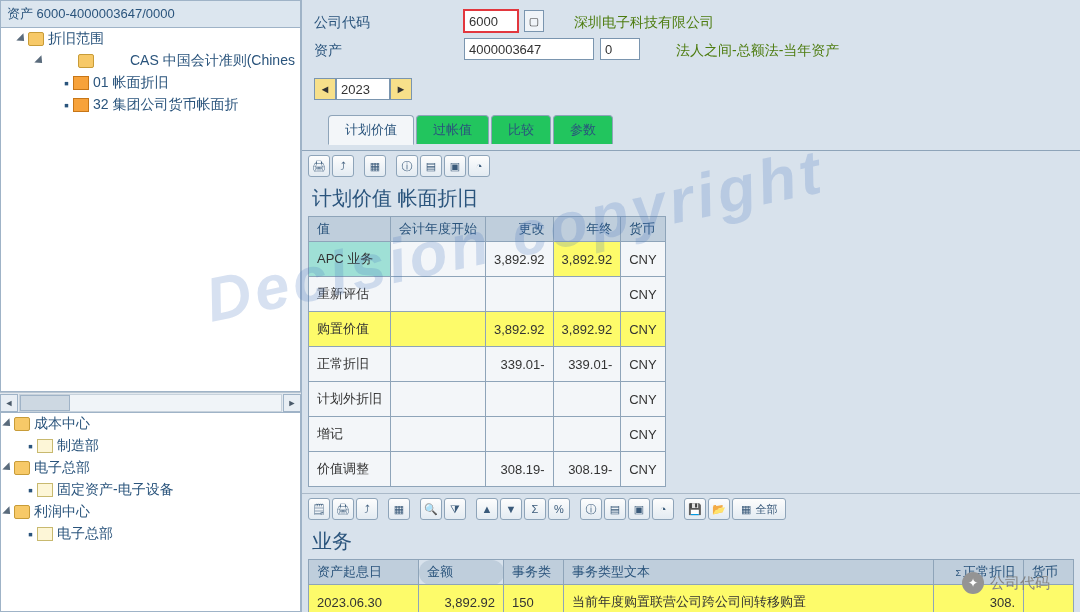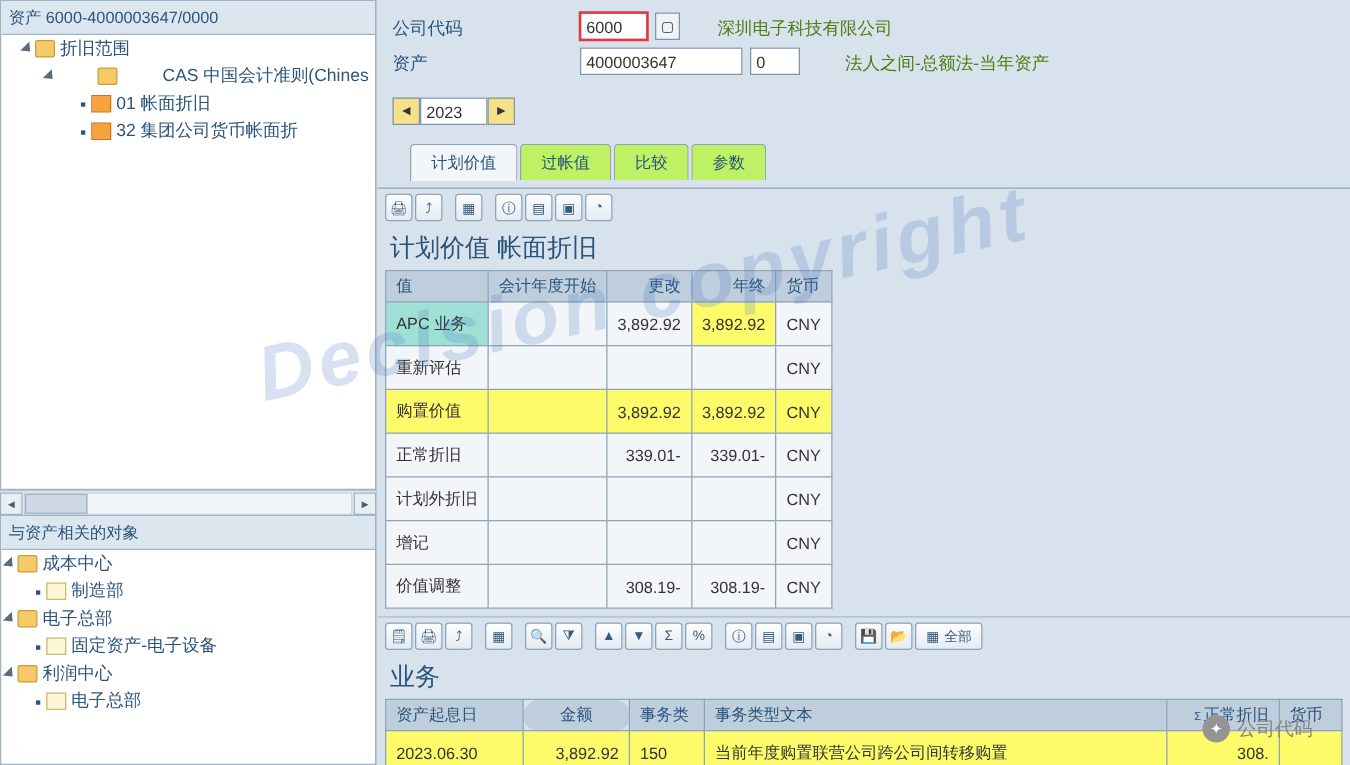--- a/index.html
+++ b/index.html
@@ -35,21 +35,21 @@
   .field-label { width:150px; color:#2a547c; }
   .field-input { height:22px; border:1px solid #7a95af; background:#fff; padding:0 4px; font-size:13px; display:inline-flex; align-items:center; margin-right:6px; }
   .field-input.hl { outline:2px solid #e2373e; outline-offset:-1px; position:relative;}
   .field-text { font-size:14px; color:#4d7c0f; margin-left:30px; }
   .picker-btn{width:20px;height:22px;border:1px solid #7a95af;background:#f0f4f8;display:inline-flex;align-items:center;justify-content:center;font-size:11px;}
   .year-nav{display:flex;align-items:center;}
   .yn-btn{width:22px;height:22px;border:1px solid #7a95af;background:#f7e08a;display:inline-flex;align-items:center;justify-content:center;font-size:11px;cursor:pointer;}
 
   
   .tabstrip { margin-top:14px; padding-left:14px; display:flex; align-items:flex-end; gap:2px; }
-  .tab { padding:5px 16px; background:#bef264; border:1px solid #8ea4b9; border-bottom:none; border-radius:4px 4px 0 0; font-size:13px; color:#2a547c; cursor:pointer;}
+  .tab { padding:5px 16px; background:#22c55e; border:1px solid #8ea4b9; border-bottom:none; border-radius:4px 4px 0 0; font-size:13px; color:#2a547c; cursor:pointer;}
   .tab.active { background:#f3f6f9; border-bottom:1px solid #f3f6f9; position:relative; top:1px; }
   .tab-content { border-top:1px solid #8ea4b9; background:#d8e2ec; flex:1; overflow:hidden; display:flex; flex-direction:column;}
 
   
   .toolbar { display:flex; gap:2px; padding:4px 6px; background:#d8e2ec; }
   .toolbar.sep-top{border-top:1px solid #aab9c8;}
   .tbtn { width:22px; height:22px; border:1px solid #8ea4b9; background:linear-gradient(#fdfdfd,#e3ebf2); border-radius:3px; display:inline-flex; align-items:center; justify-content:center; font-size:11px; color:#3a5a7a; cursor:pointer;}
   .tbtn.wide{width:auto;padding:0 8px;}
   .tb-sep{width:6px;}
 
@@ -114,21 +114,20 @@
     </div>
     <div class="hscroll">
         <span class="arrow">◄</span>
         <span class="track">
           <span class="thumb"></span>
         </span>
         <span class="arrow">►</span>
       </div>
 
     <div class="tree-panel bottom">
-      <div class="tree-header">与资产相关的对象</div>
       <div>
         <div class="tree-row">
             <span class="tw"></span>
             <span class="ico folder"></span>
             <span>成本中心</span>
           </div>
         <div class="tree-row indent-1">
             <span style="width:9px;display:inline-block"></span>
             <span style="margin-right:4px;">▪</span>
             <span class="ico doc-ico"></span>
@@ -295,21 +294,21 @@
             <span>全部</span>
           </span>
       </div>
       <div class="section-title">业务</div>
 
       <div class="biz-table-wrap">
         <table class="alv" style="width:100%;">
           <tbody>
               <tr>
             <th style="width:110px;">资产起息日</th>
-            <th style="width:85px;text-align:center;border-radius:12px;" class="red-box">金额</th>
+            <th style="width:85px;text-align:left;border-radius:12px;" class="red-box">金额</th>
             <th style="width:60px;">事务类</th>
             <th>事务类型文本</th>
             <th style="width:90px;text-align:right;" class="red-box"><span style="font-size:9px;margin-right:2px;">Σ</span><span>正常折旧</span></th>
             <th style="width:50px;">货币</th>
           </tr>
           <tr class="biz-row-yellow">
             <td>2023.06.30</td>
             <td class="num red-box">3,892.92</td>
             <td>150</td>
             <td>当前年度购置联营公司跨公司间转移购置</td>

